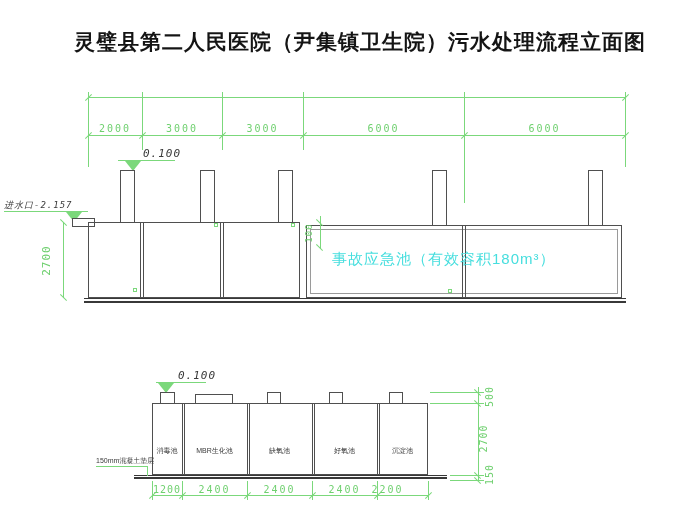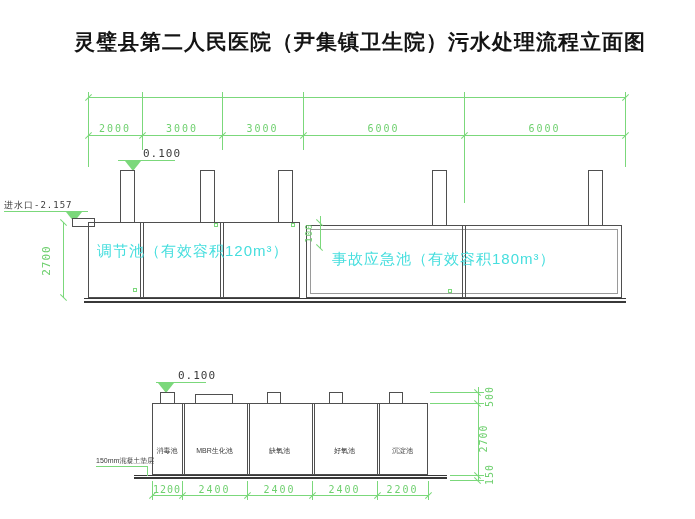--- a/index.html
+++ b/index.html
@@ -11,21 +11,21 @@
   .hline { position:absolute; height:1px; background:#7bd87b; }
   .vline { position:absolute; width:1px; background:#7bd87b; }
   .tick  { position:absolute; width:1px; height:9px; background:#7bd87b; transform:rotate(45deg); }
   .htick { position:absolute; width:9px; height:1px; background:#7bd87b; transform:rotate(45deg); }
   .dimtext { position:absolute; color:#6fd06f; font-family:"DejaVu Sans Mono",monospace;
              font-size:10px; letter-spacing:2px; text-align:center; white-space:nowrap; }
   .rotd { position:absolute; width:44px; text-align:center; transform:rotate(-90deg);
           color:#6fd06f; font-family:"DejaVu Sans Mono",monospace; font-size:10px;
           letter-spacing:1px; white-space:nowrap; }
   .ann { position:absolute; color:#3a3a3a; font-family:"DejaVu Sans Mono",monospace;
-         font-size:11px; letter-spacing:1px; white-space:nowrap; }
+         font-size:11px; letter-spacing:1px; white-space:nowrap;font-style:italic; }
   .cyan { position:absolute; color:#46dede; font-size:15px; letter-spacing:1px; white-space:nowrap; }
   .struct { position:absolute; border:1px solid #4f4f4f; background:transparent; box-sizing:border-box; }
   .inner  { position:absolute; border:1px solid #9a9a9a; background:transparent; box-sizing:border-box; }
   .post { position:absolute; border:1px solid #4f4f4f; background:#fff; box-sizing:border-box; }
   .part { position:absolute; border-left:1px solid #4f4f4f; border-right:1px solid #4f4f4f; box-sizing:border-box; }
   .slab { position:absolute; border-top:1px solid #383838; border-bottom:2px solid #383838;
           background:#fdfdfd; box-sizing:border-box; }
   .tri { position:absolute; width:0; height:0; border-left:8px solid transparent;
          border-right:8px solid transparent; border-top:10px solid #7bd87b; }
   .sq { position:absolute; width:4px; height:4px; border:1px solid #7bd87b; box-sizing:border-box; }
@@ -94,21 +94,20 @@
   <div class="vline" style="left:320px;top:216px;height:33px;"></div>
   <div class="htick" style="left:315px;top:222px;"></div>
   <div class="htick" style="left:315px;top:247px;"></div>
   <div class="rotd" style="left:287px;top:228px;font-size:9px;">100</div>
 
   <div class="sq" style="left:214px;top:223px;"></div>
   <div class="sq" style="left:291px;top:223px;"></div>
   <div class="sq" style="left:133px;top:288px;"></div>
   <div class="sq" style="left:448px;top:289px;"></div>
 
-  <div class="cyan" style="left:97px;top:242px;">调节池（有效容积120m³）</div>
   <div class="cyan" style="left:332px;top:250px;">事故应急池（有效容积180m³）</div>
 
   <div class="ann" style="left:178px;top:369px;">0.100</div>
   <div class="hline" style="left:156px;top:382px;width:50px;"></div>
   <div class="tri" style="left:158px;top:383px;"></div>
 
   <div class="post" style="left:160px;top:392px;width:15px;height:12px;"></div>
   <div class="post" style="left:195px;top:394px;width:38px;height:10px;"></div>
   <div class="post" style="left:267px;top:392px;width:14px;height:12px;"></div>
   <div class="post" style="left:329px;top:392px;width:14px;height:12px;"></div>
@@ -141,21 +140,21 @@
   <div class="tick" style="left:152px;top:491px;"></div>
   <div class="tick" style="left:182px;top:491px;"></div>
   <div class="tick" style="left:247px;top:491px;"></div>
   <div class="tick" style="left:312px;top:491px;"></div>
   <div class="tick" style="left:377px;top:491px;"></div>
   <div class="tick" style="left:428px;top:491px;"></div>
   <div class="dimtext" style="left:148px;top:484px;width:38px;letter-spacing:1px;">1200</div>
   <div class="dimtext" style="left:182px;top:484px;width:65px;">2400</div>
   <div class="dimtext" style="left:247px;top:484px;width:65px;">2400</div>
   <div class="dimtext" style="left:312px;top:484px;width:65px;">2400</div>
-  <div class="dimtext" style="left:377px;top:484px;width:51px;text-align:center;">2200</div>
+  <div class="dimtext" style="left:362px;top:484px;width:51px;text-align:center;">2200</div>
 
   <div class="hline" style="left:430px;top:392px;width:54px;"></div>
   <div class="hline" style="left:430px;top:403px;width:54px;"></div>
   <div class="hline" style="left:450px;top:475px;width:34px;"></div>
   <div class="hline" style="left:450px;top:480px;width:34px;"></div>
   <div class="vline" style="left:478px;top:387px;height:94px;"></div>
   <div class="htick" style="left:473px;top:392px;"></div>
   <div class="htick" style="left:473px;top:403px;"></div>
   <div class="htick" style="left:473px;top:475px;"></div>
   <div class="htick" style="left:473px;top:480px;"></div>

